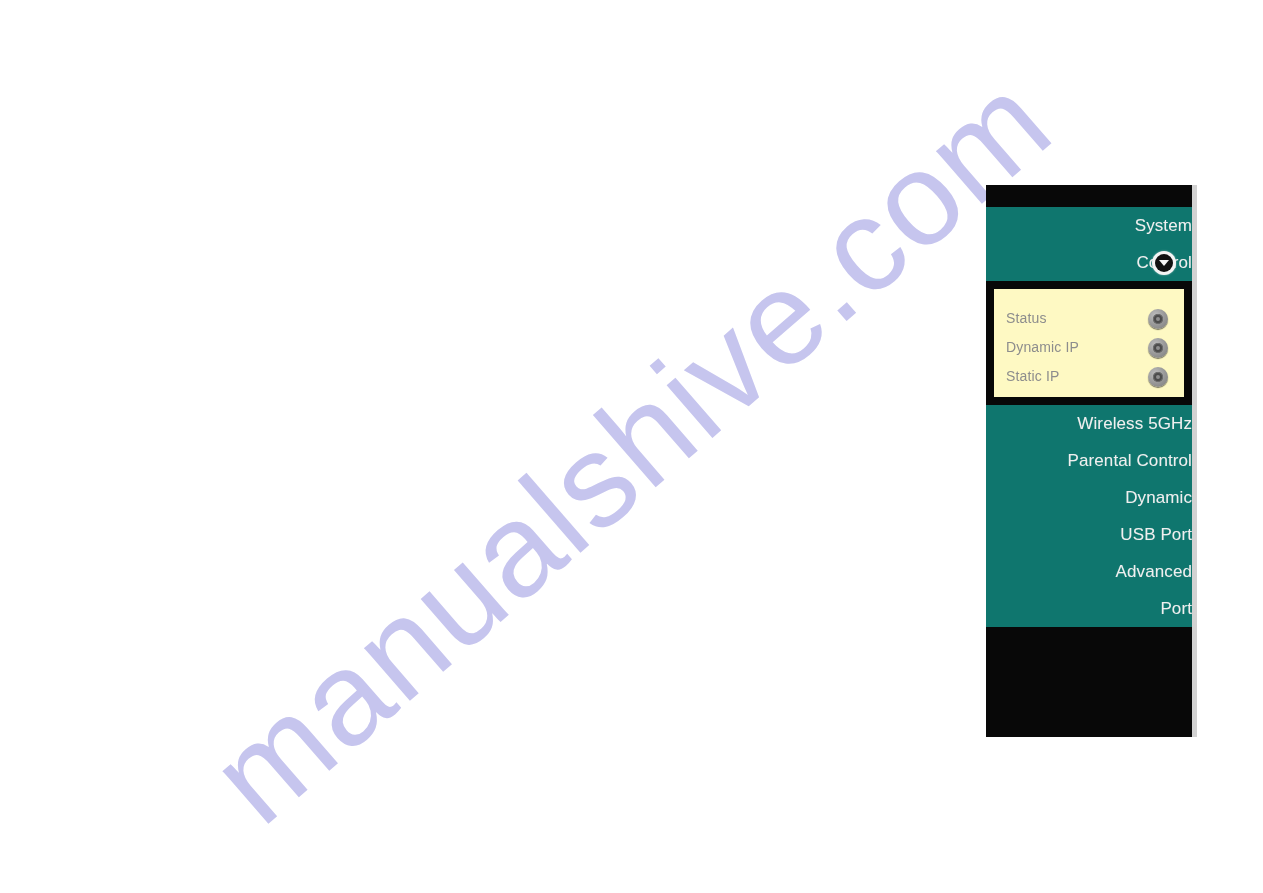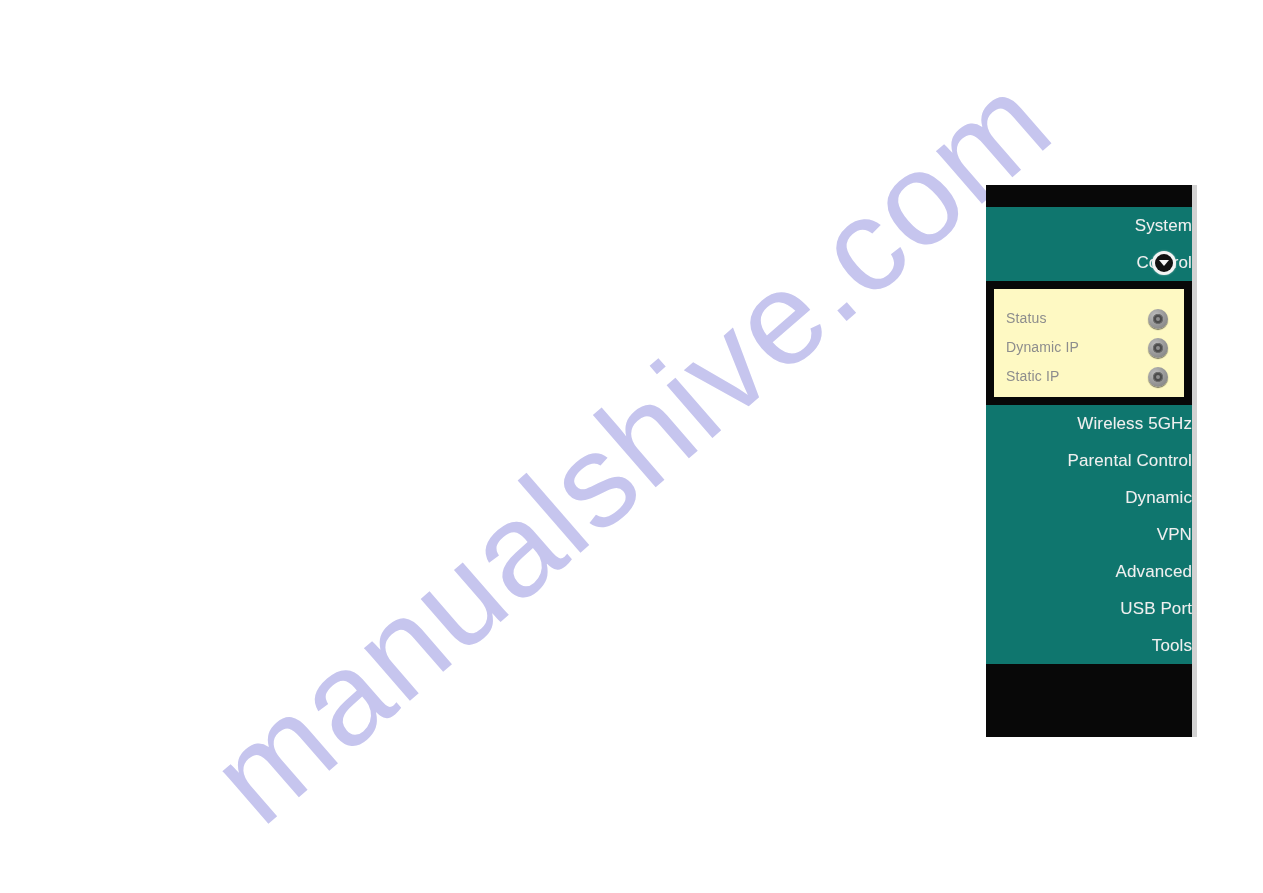--- a/index.html
+++ b/index.html
@@ -225,30 +225,27 @@
     </div>
 
     <div class="nav-item">
       <span class="nav-label">Parental Control</span>
     </div>
 
     <div class="nav-item">
       <span class="nav-label">Dynamic</span>
     </div>
 
-    <div class="nav-item">
-      <span class="nav-label">VPN</span>
+
+    <div class="nav-item">
+      <span class="nav-label">USB Port</span>
     </div>
 
     <div class="nav-item">
       <span class="nav-label">Advanced</span>
     </div>
 
     <div class="nav-item">
-      <span class="nav-label">USB Port</span>
-    </div>
-
-    <div class="nav-item">
-      <span class="nav-label">Tools</span>
+      <span class="nav-label">Port</span>
     </div>
 
   </div>
 </div>
 
 </body></html>

